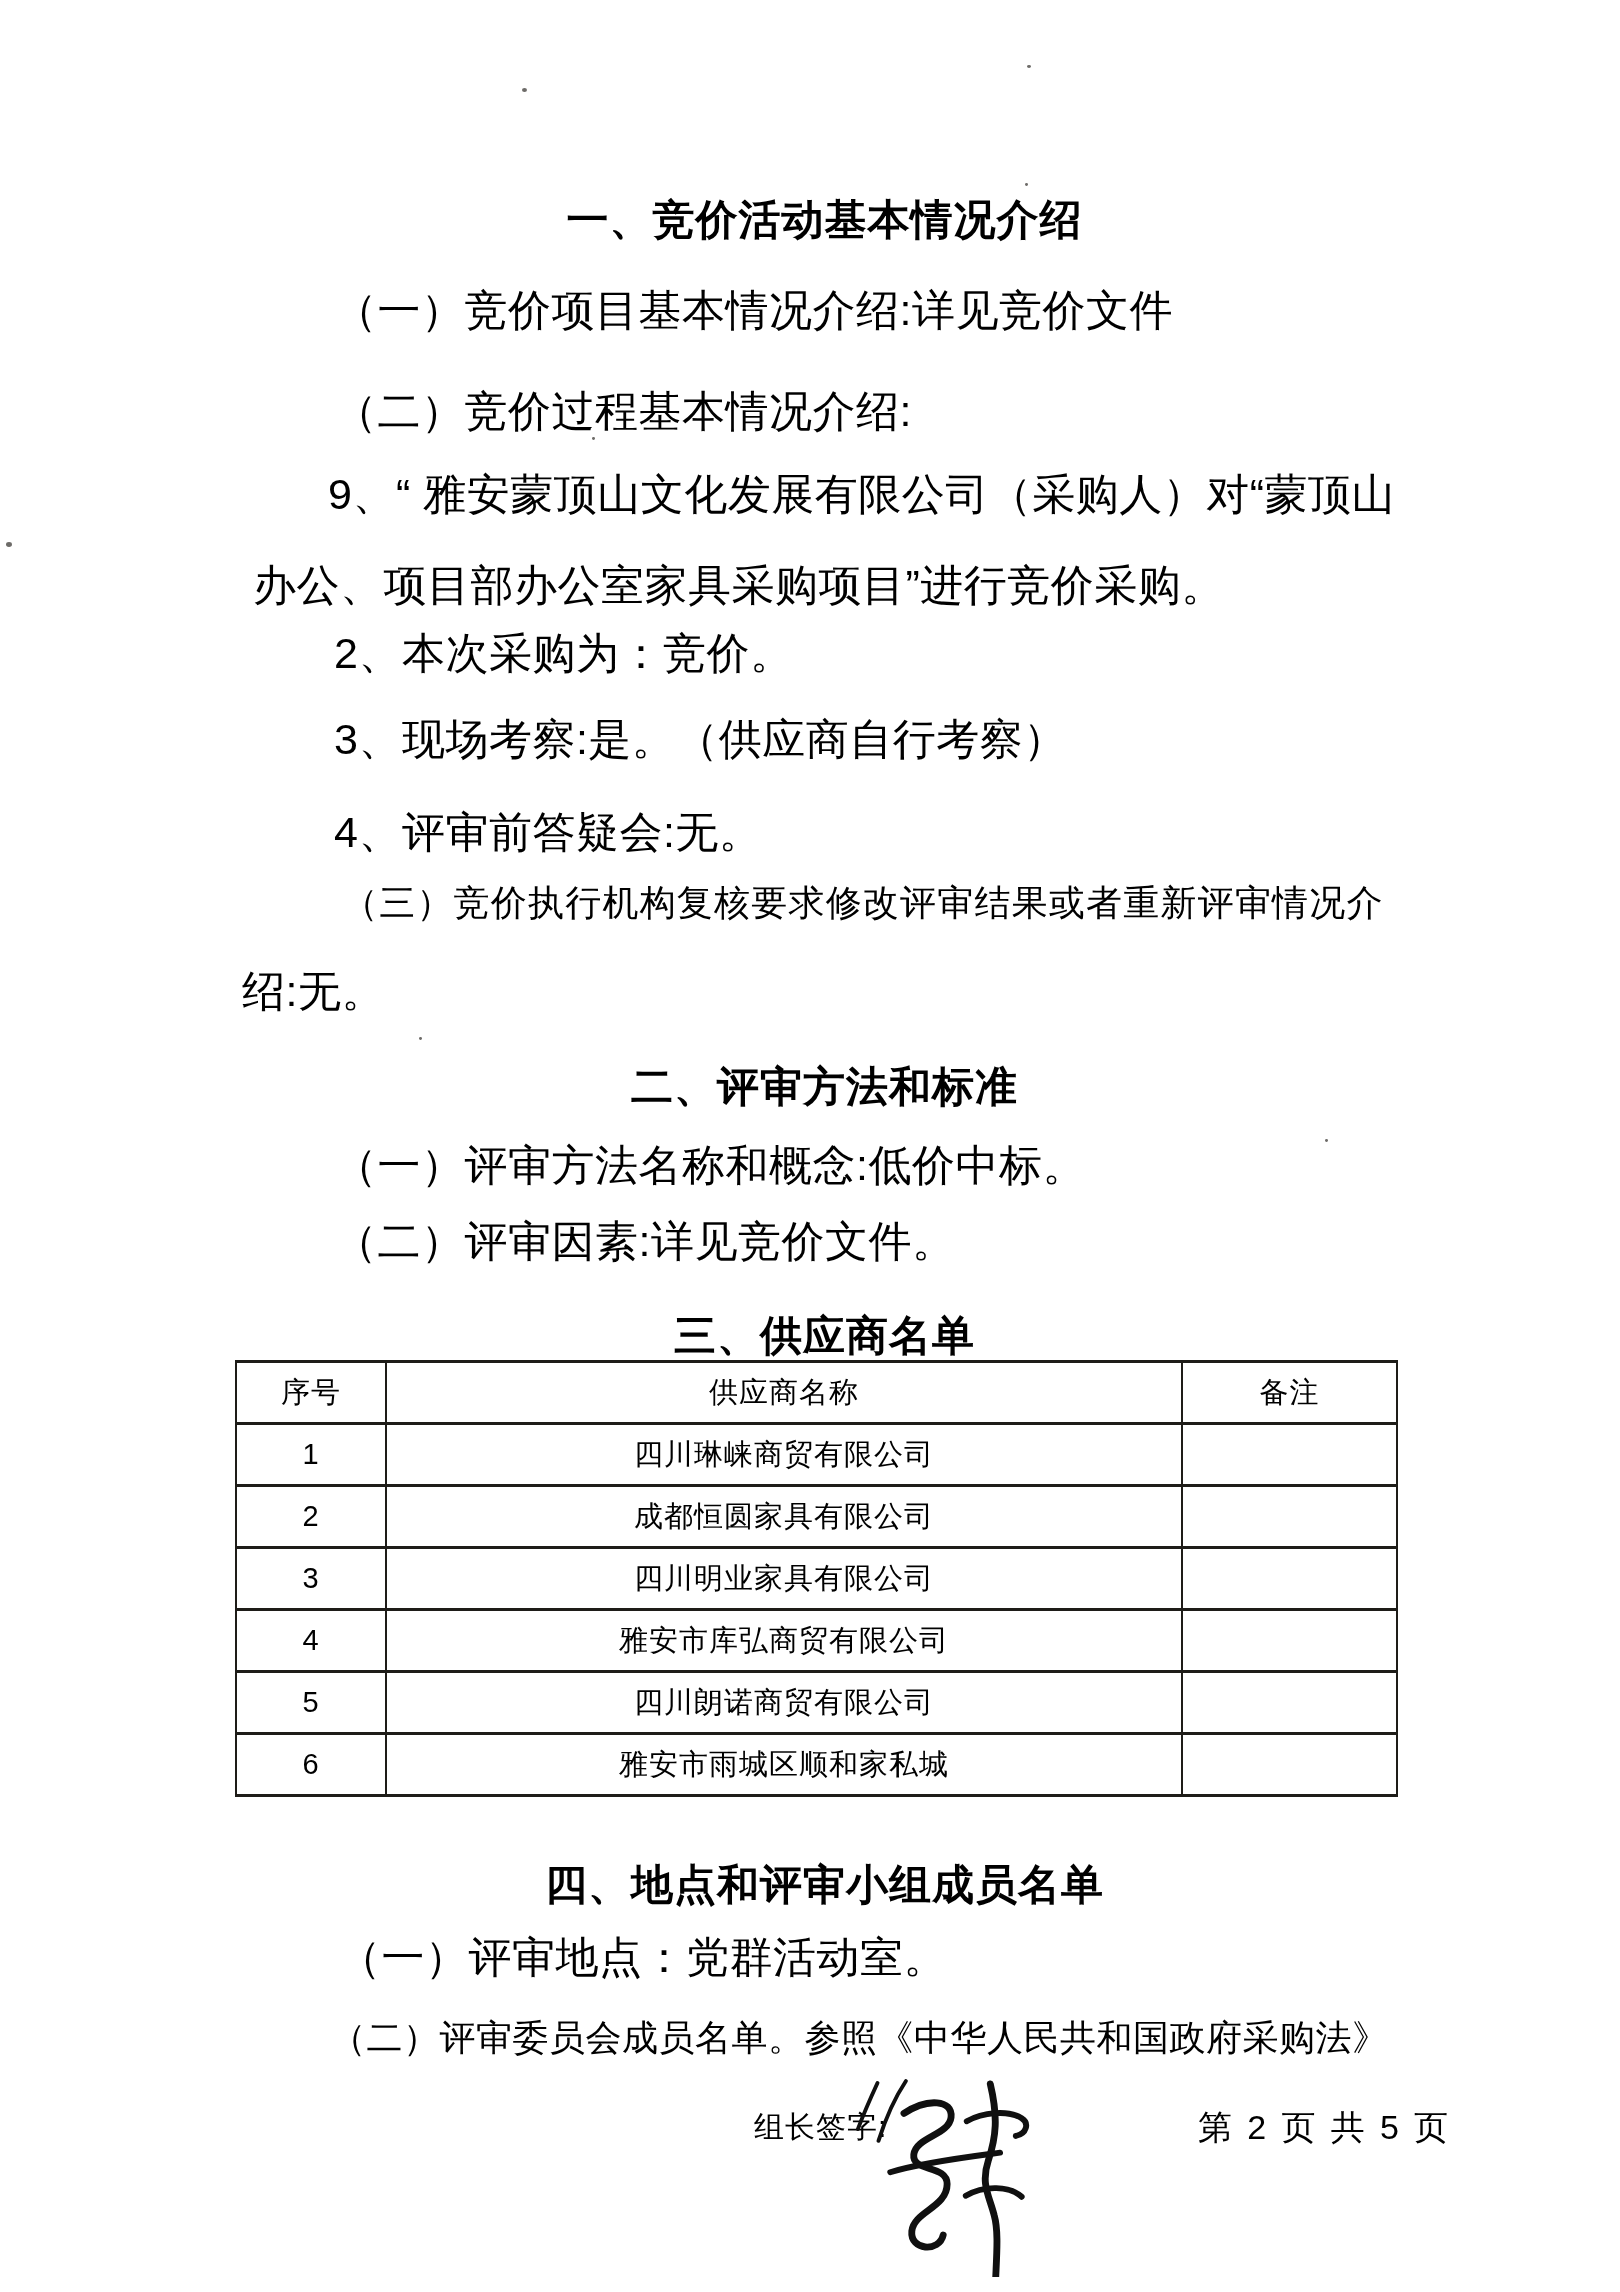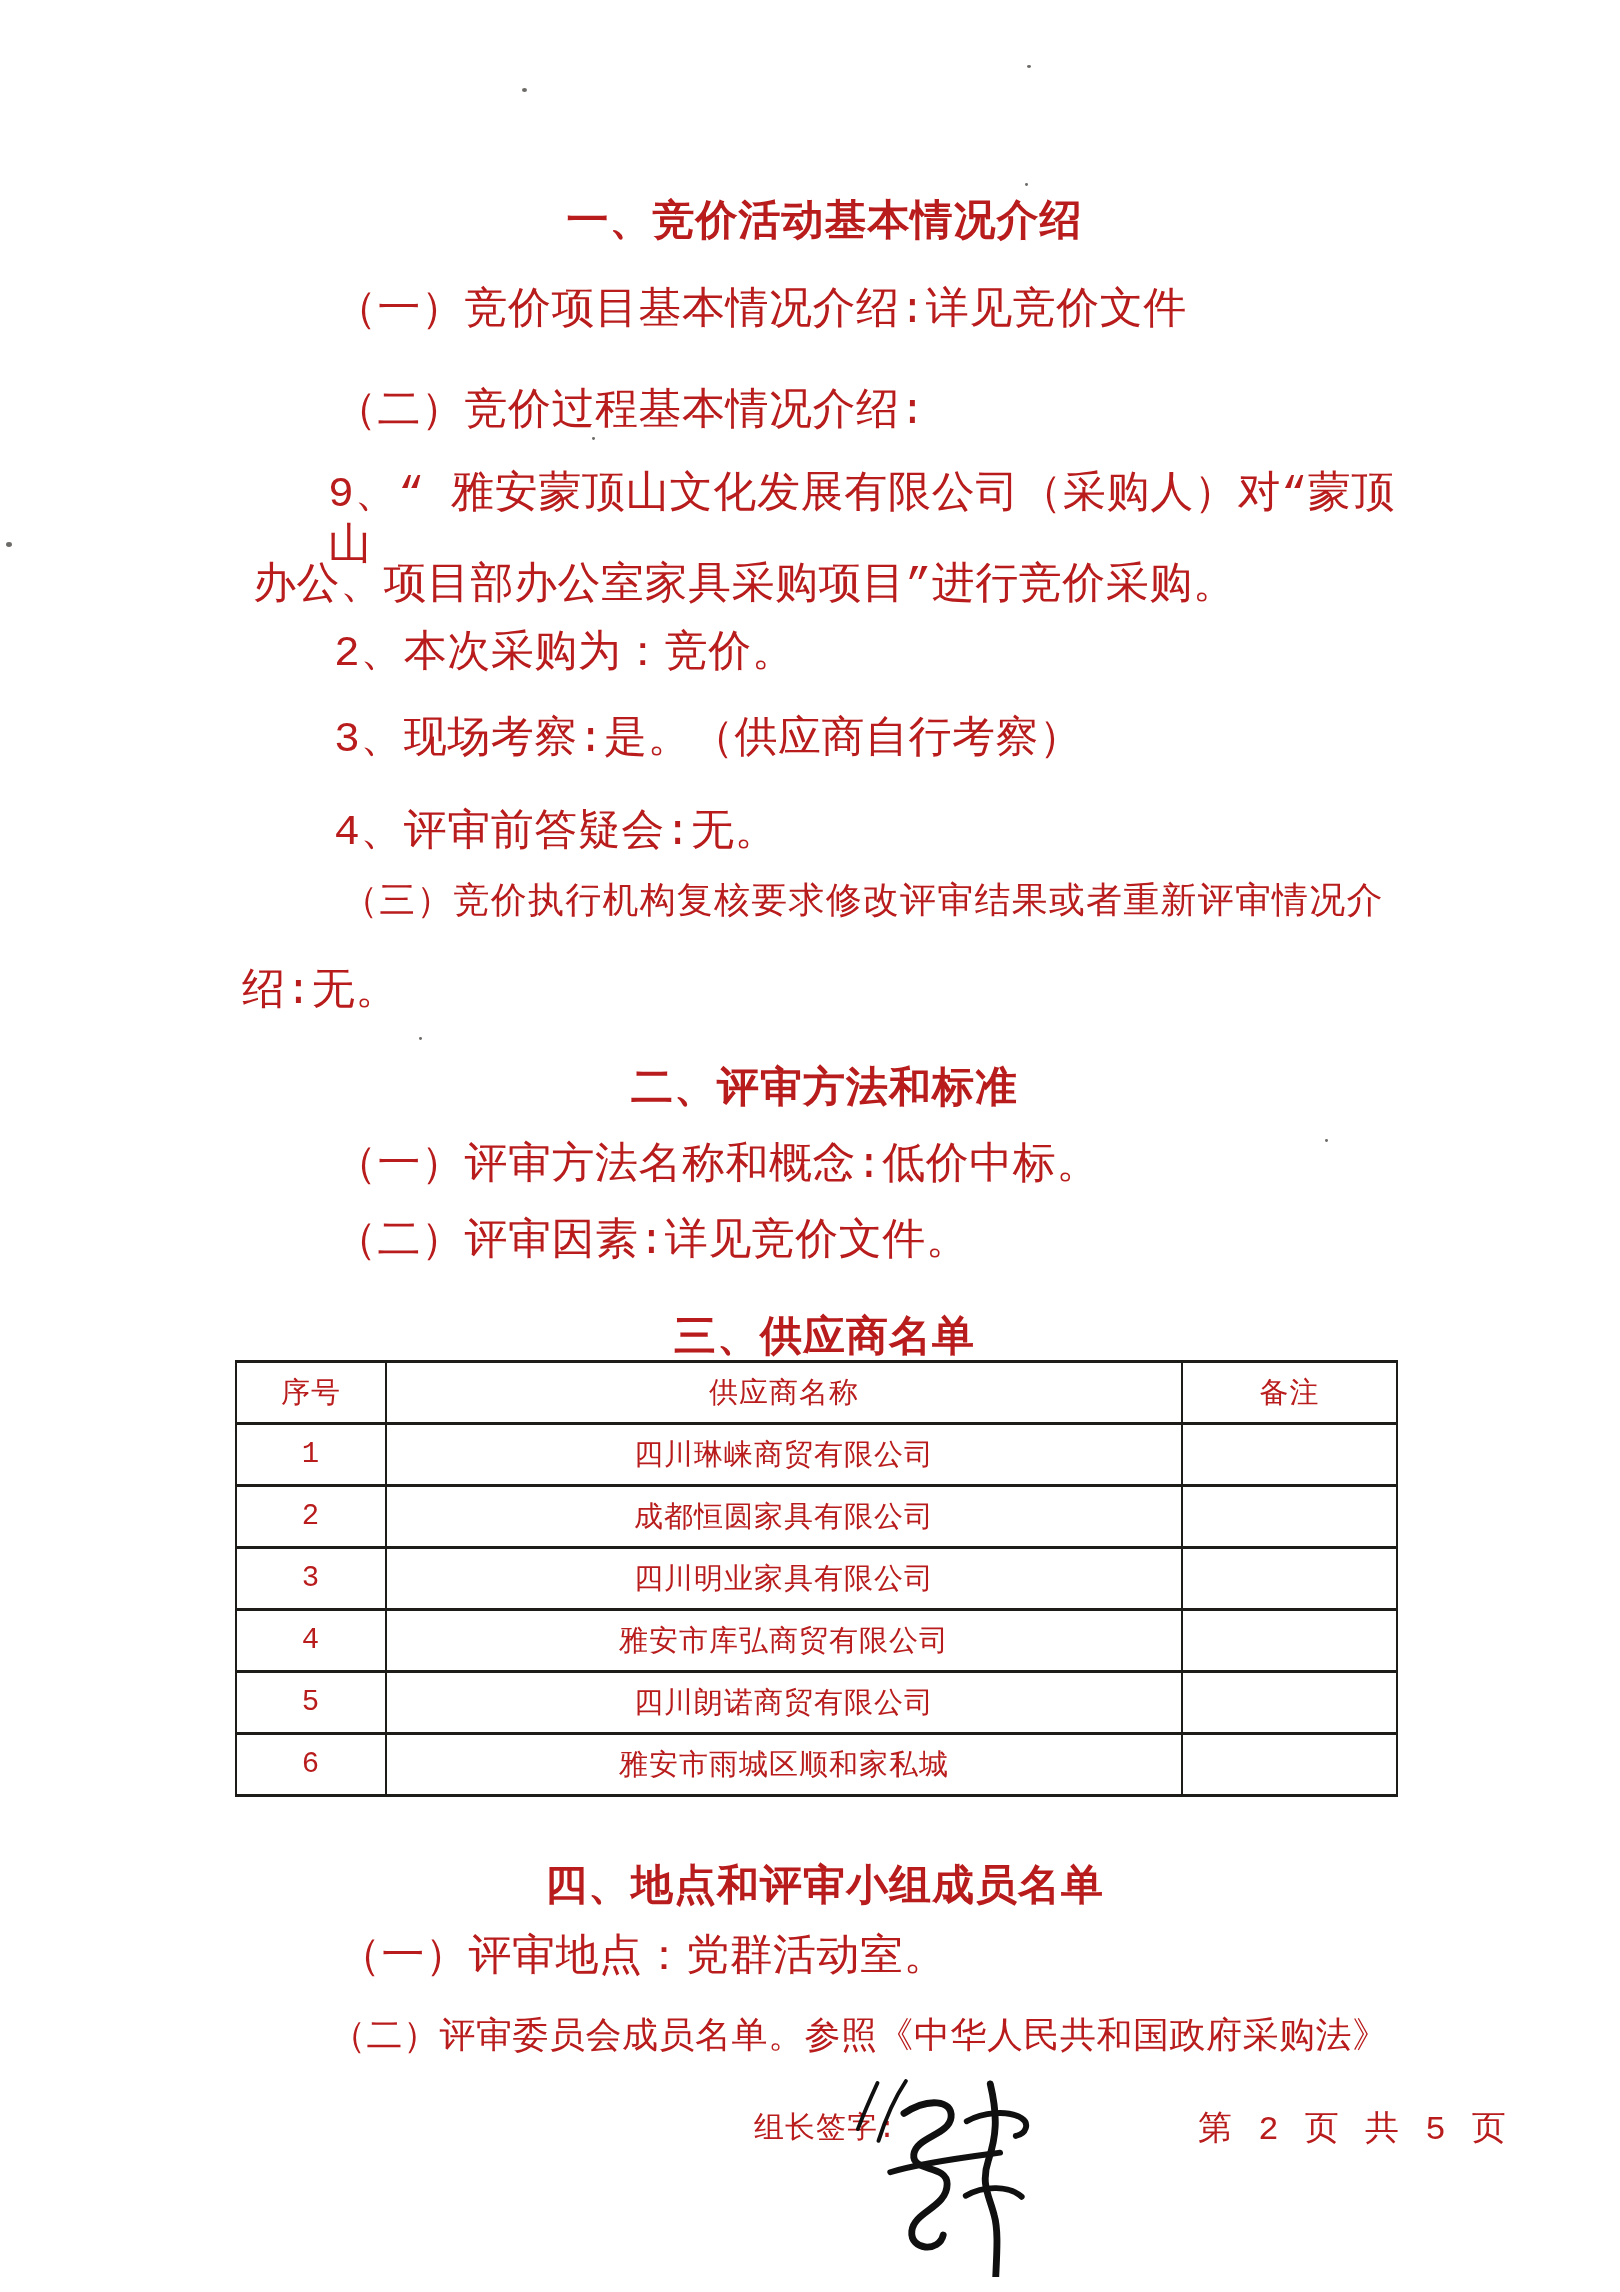--- a/index.html
+++ b/index.html
@@ -2,22 +2,22 @@
 <html><head>
 <meta charset="utf-8">
 <style>
   html, body { margin: 0; padding: 0; background: #ffffff; }
   .page {
     position: relative;
     width: 1620px;
     height: 2277px;
     background: #ffffff;
     overflow: hidden;
-    font-family: Liberation Mono, monospace;
-    color: #b91c1c;
+    font-family: Liberation Sans, sans-serif;
+    color: #000000;
   }
   
   .tline {
     position: absolute;
     font-size: 43px;
     line-height: 1.2;
     white-space: nowrap;
     letter-spacing: 0.5px;
   }
   .fs-sm { font-size: 36px; }

